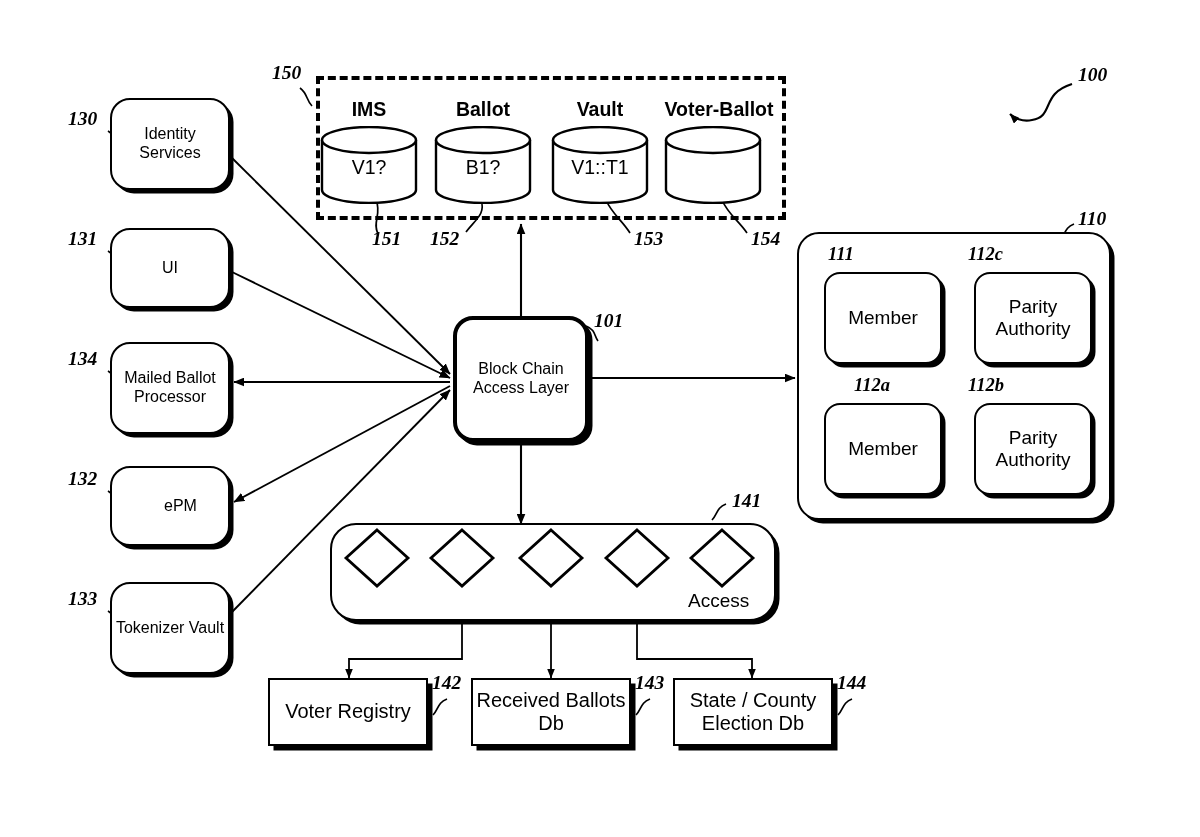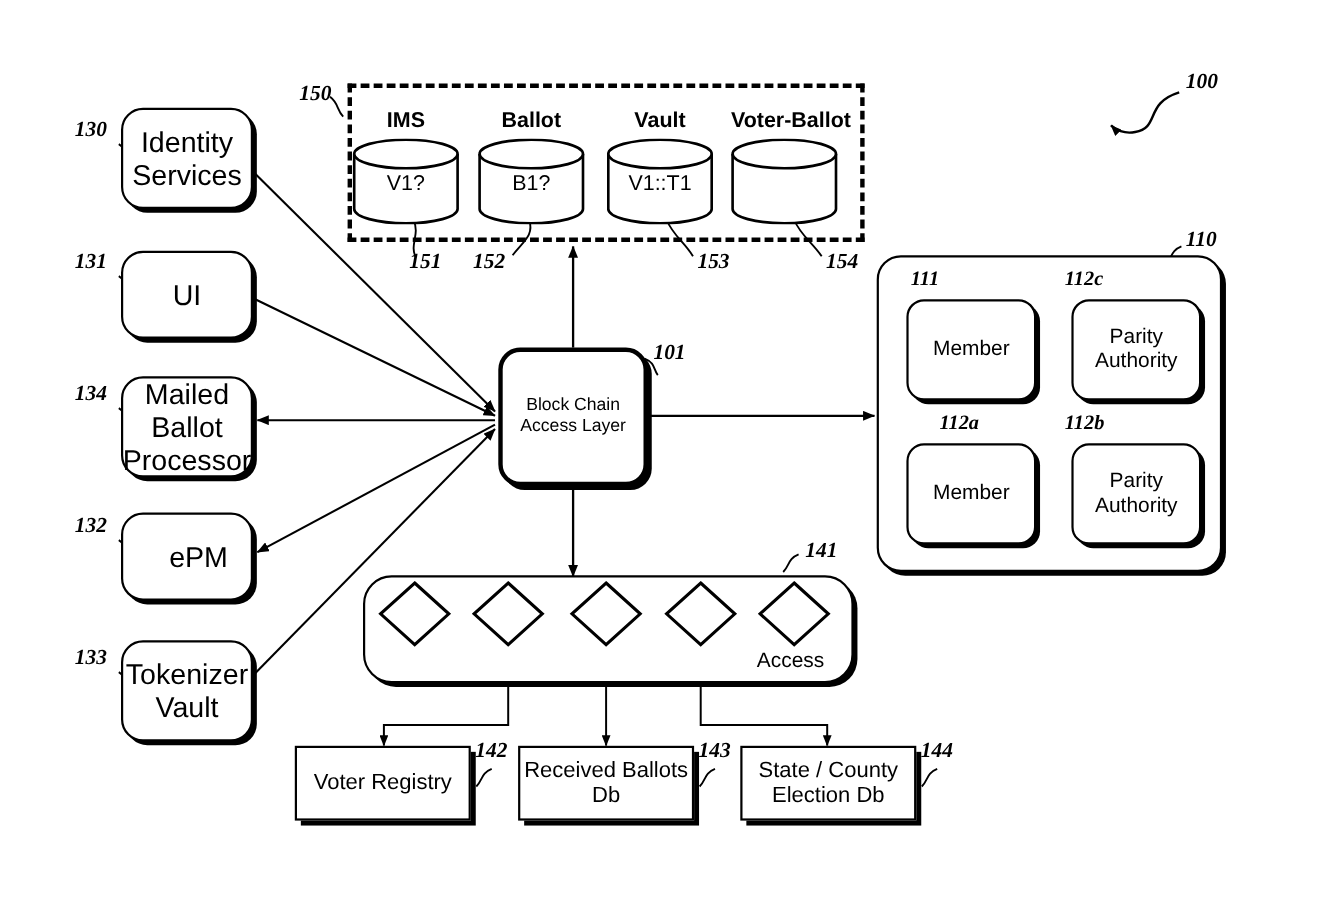--- a/index.html
+++ b/index.html
@@ -43,21 +43,21 @@
     border-radius: 20px;
     box-shadow: 4px 4px 0 -0.5px #000;
   }
   .rect-shadow {
     border-radius: 0;
     box-shadow: 5px 5px 0 -0.5px #000;
   }
   .thick {
     border-width: 4.6px;
   }
-  .left-node { font-size: 26px; text-align: center; }
+  .left-node { font-size: 16px; text-align: center; }
   .core-node { font-size: 16px; }
   .member-node { font-size: 19px; border-width: 2.4px; border-radius: 16px; }
   .db-node { font-size: 20px; }
   
   .dashed-group {
     position: absolute;
     box-sizing: border-box;
     border: 4px dashed #000000;
     background: transparent;
     z-index: 1;
@@ -189,21 +189,21 @@
     <path d="M726,504 C716,508 718,514 712,520" stroke="#000" stroke-width="1.7" fill="none"></path>
 
     <path d="M447,699 C437,703 439,709 433,715" stroke="#000" stroke-width="1.7" fill="none"></path>
     <path d="M650,699 C640,703 642,709 636,715" stroke="#000" stroke-width="1.7" fill="none"></path>
     <path d="M852,699 C842,703 844,709 838,715" stroke="#000" stroke-width="1.7" fill="none"></path>
   </svg>
 
   <div class="ref" style="left:1078px; top:64px;">100</div>
 
   <div class="dashed-group" style="left:316px; top:76px; width:470px; height:144px;"></div>
-  <div class="ref" style="left:272px; top:75px;text-align:center;">150</div>
+  <div class="ref" style="left:272px; top:62px;text-align:center;">150</div>
 
   <div class="cyl-wrap" style="left:320px; top:126px; width:98px; height:78px;">
     <div class="cyl-caption">IMS</div>
     <svg width="98" height="78" viewBox="0 0 98 78">
       <path d="M2,14 L2,64 A47,13 0 0 0 96,64 L96,14" fill="#fff" stroke="#000" stroke-width="2.4"></path>
       <ellipse cx="49" cy="14" rx="47" ry="13" fill="#fff" stroke="#000" stroke-width="2.4"></ellipse>
     </svg>
     <div class="cyl-value">V1?</div>
   </div>
   <div class="ref" style="left:372px; top:228px;">151</div>

